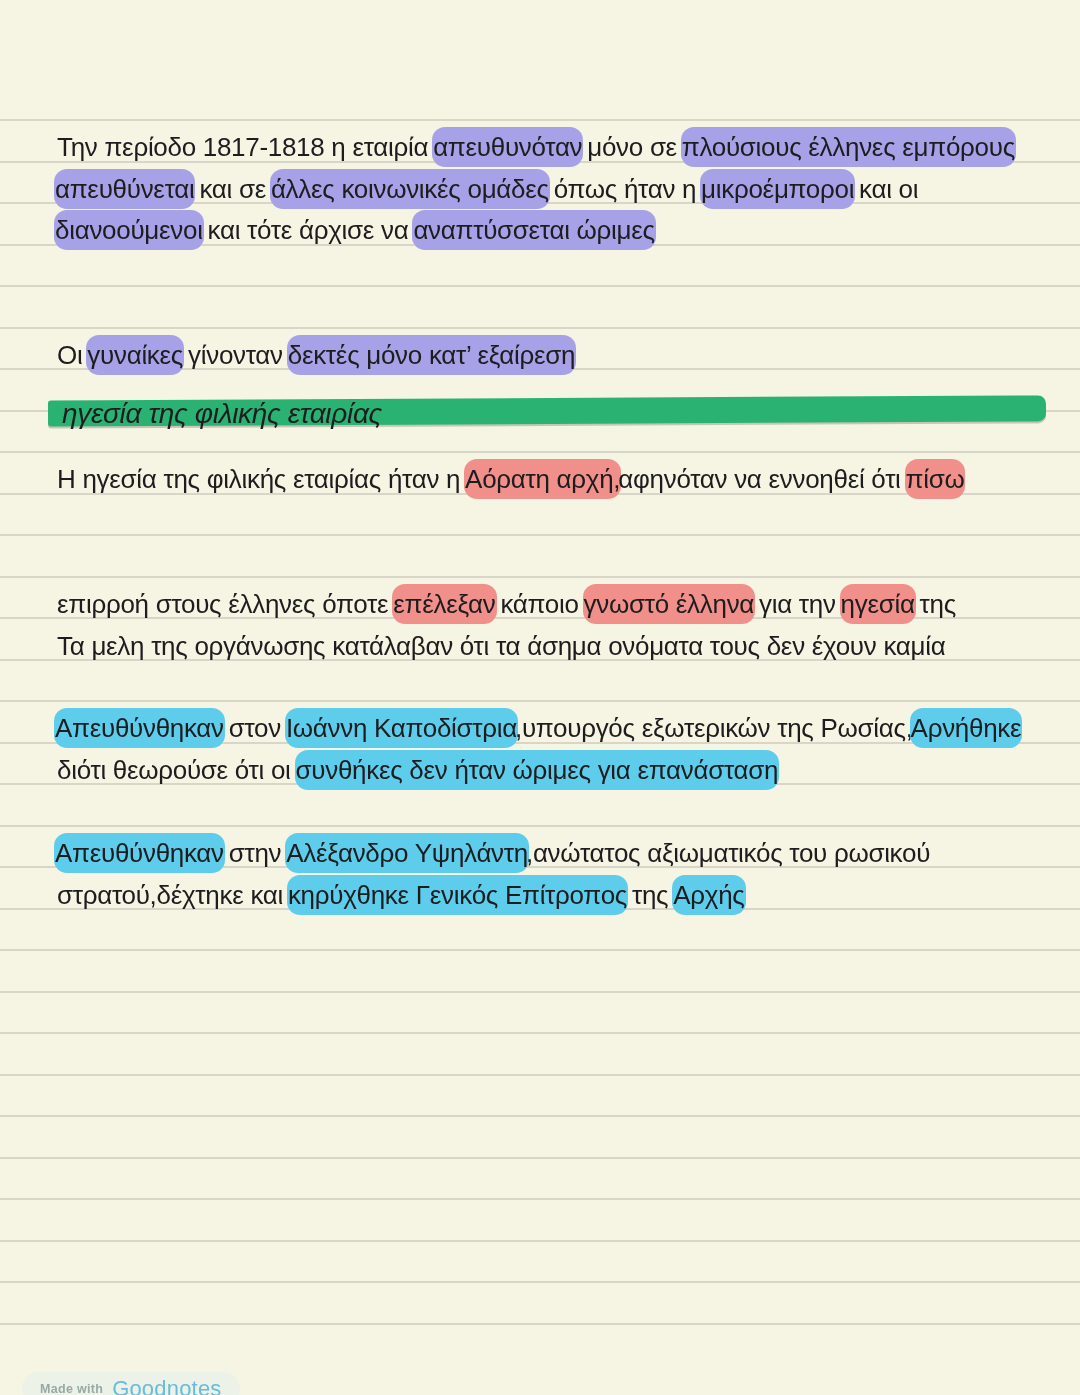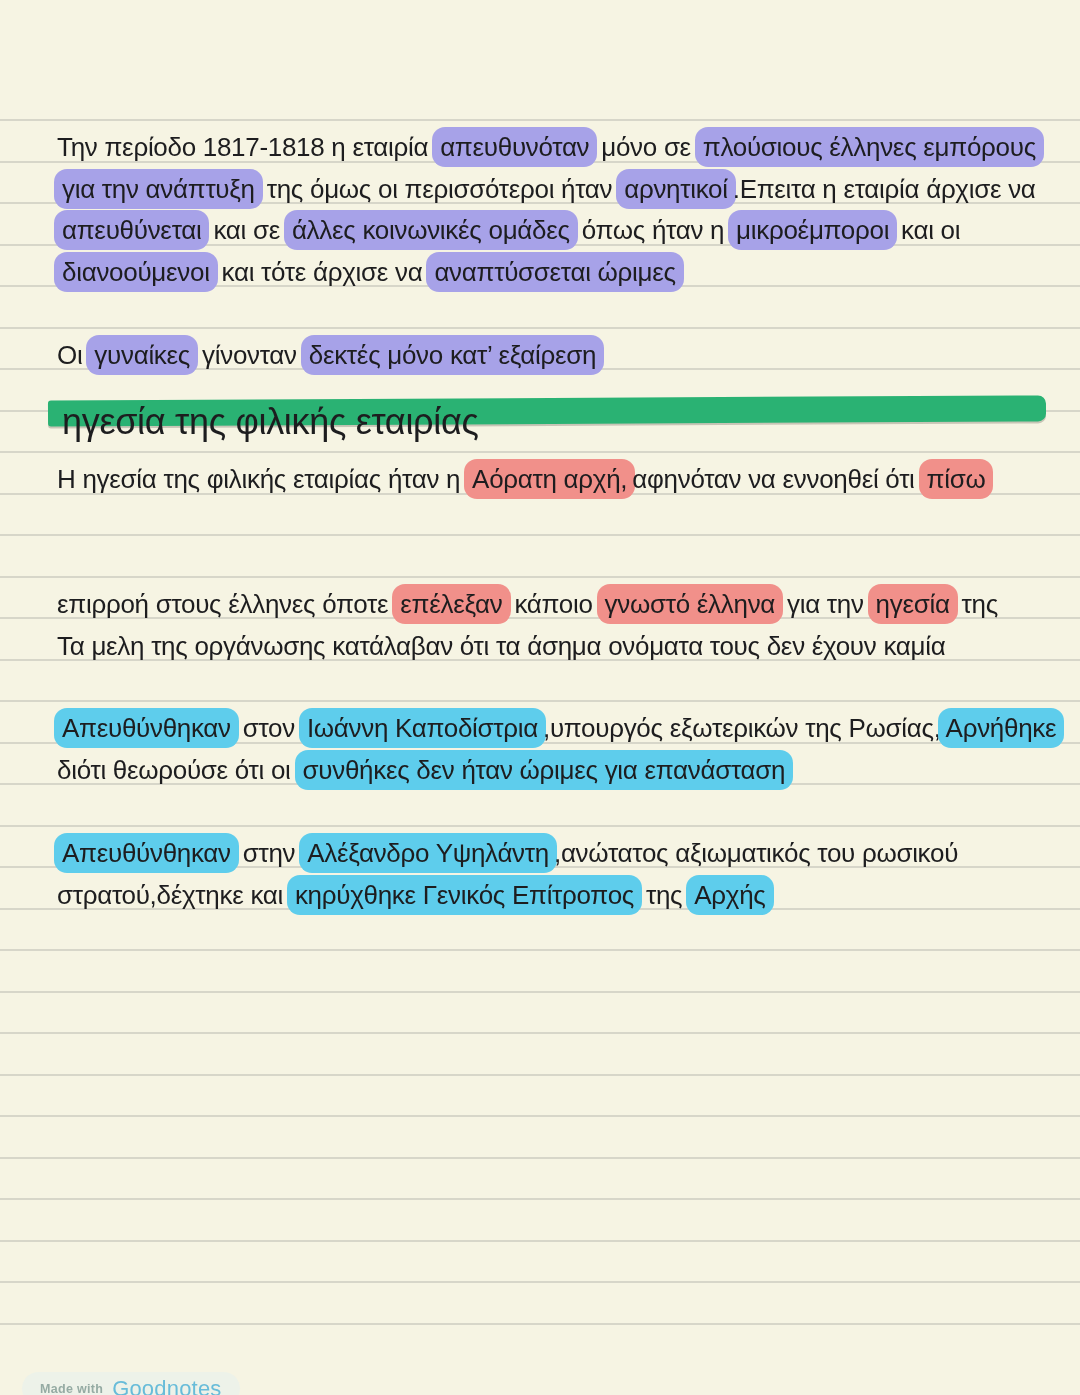--- a/index.html
+++ b/index.html
@@ -17,41 +17,41 @@
     background:var(--line,#d7d6c9);
   }
   .para{
     position:absolute;left:57px;right:20px;z-index:3;
   }
   .text-line{
     height:41.5px;line-height:41.5px;white-space:nowrap;
     font-size:26px;letter-spacing:-0.3px;color:var(--ink,#1d1d1f);
   }
   .hl{
-    padding:5px 8px;margin:0 -3px;border-radius:13px;
+    padding:5px 1px;margin:0 -3px;border-radius:13px;
     -webkit-box-decoration-break:clone;box-decoration-break:clone;
   }
   .hl-purple{background:var(--purple,#a7a2e8);}
   .hl-red{background:var(--red,#f1908a);}
   .hl-cyan{background:var(--cyan,#5ecdec);}
   .heading-wrap{
     position:absolute;left:0;right:0;height:44px;z-index:3;
   }
   .green-bar{
     position:absolute;left:48px;top:5px;width:998px;height:26px;
     background:var(--green,#2ab273);
     transform:rotate(-0.3deg);
     border-radius:3px 8px 8px 3px;
     box-shadow:0 2px 0 rgba(125,122,110,0.38);
     z-index:1;
   }
   .heading-text{
-    position:absolute;left:62px;top:8px;z-index:2;
-    font-size:36px;line-height:42px;letter-spacing:-0.3px;
-    color:var(--ink,#1d1d1f);white-space:nowrap;
+    position:absolute;left:62px;top:0;z-index:2;
+    font-size:28px;line-height:42px;letter-spacing:-0.3px;
+    color:var(--ink,#1d1d1f);white-space:nowrap;font-style:italic;
   }
   .badge{
     position:absolute;left:22px;top:1340px;height:33px;z-index:4;
     display:inline-flex;align-items:center;gap:9px;
     padding:0 18px;border-radius:17px;
     background:var(--badge_bg,#edf2e9);
     margin-top:32px;
   }
   .badge-made{
     font-size:12.5px;letter-spacing:0.3px;font-weight:bold;
@@ -94,21 +94,20 @@
       <div class="ruled-line" style="top: 1115px;"></div>
       <div class="ruled-line" style="top: 1156.5px;"></div>
       <div class="ruled-line" style="top: 1198px;"></div>
       <div class="ruled-line" style="top: 1239.5px;"></div>
       <div class="ruled-line" style="top: 1281px;"></div>
       <div class="ruled-line" style="top: 1322.5px;"></div>
     </div>
   <div id="content-layer">
       <div class="para" style="top: 127px;">
         <div class="text-line"><span>Την περίοδο 1817-1818 η εταιρία </span><span class="hl hl-purple">απευθυνόταν</span><span> μόνο σε </span><span class="hl hl-purple">πλούσιους έλληνες εμπόρους</span></div>
-        <div class="text-line"><span class="hl hl-purple">για την ανάπτυξη</span><span> της όμως οι περισσότεροι ήταν </span><span class="hl hl-purple">αρνητικοί</span><span>.Επειτα η εταιρία άρχισε να</span></div>
         <div class="text-line"><span class="hl hl-purple">απευθύνεται</span><span> και σε </span><span class="hl hl-purple">άλλες κοινωνικές ομάδες</span><span> όπως ήταν η </span><span class="hl hl-purple">μικροέμποροι</span><span> και οι</span></div>
         <div class="text-line"><span class="hl hl-purple">διανοούμενοι</span><span> και τότε άρχισε να </span><span class="hl hl-purple">αναπτύσσεται ώριμες</span></div>
       </div>
       <div class="para" style="top: 335px;">
         <div class="text-line"><span>Οι </span><span class="hl hl-purple">γυναίκες</span><span> γίνονταν </span><span class="hl hl-purple">δεκτές μόνο κατ’ εξαίρεση</span></div>
       </div>
       <div class="heading-wrap" style="top: 393px;">
         <div class="green-bar"></div>
         <span class="heading-text">ηγεσία της φιλικής εταιρίας</span>
       </div>

